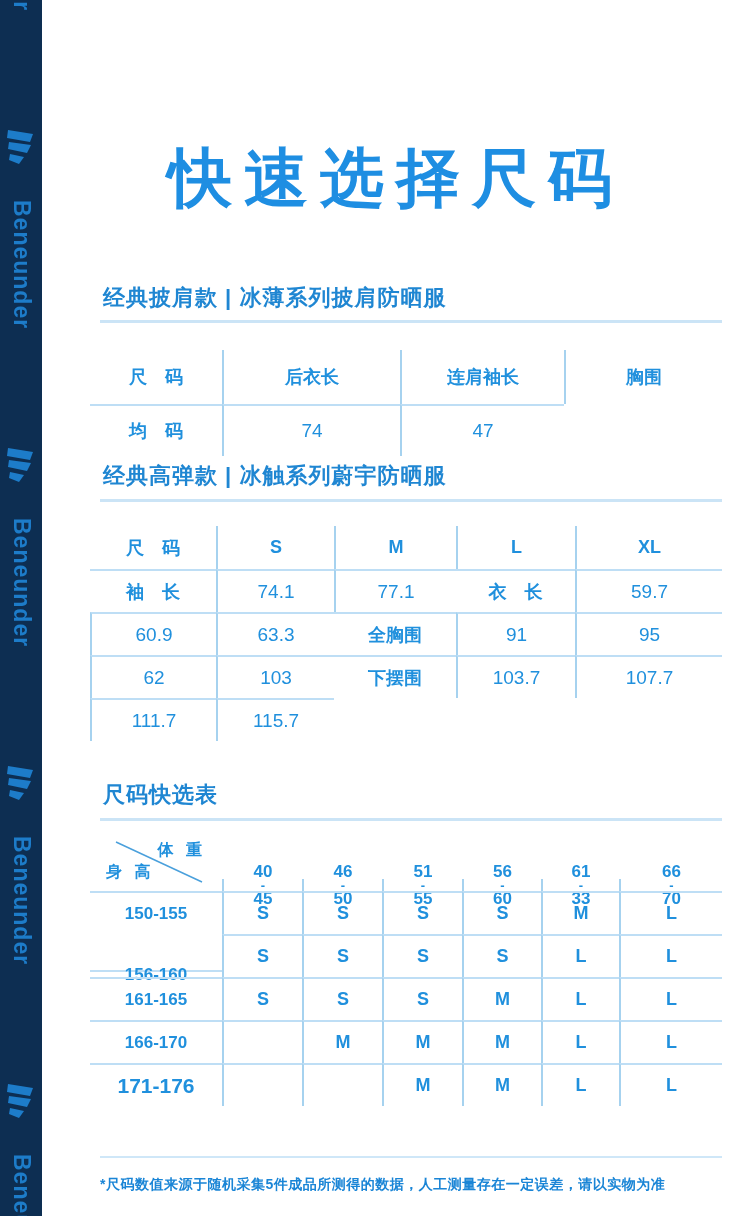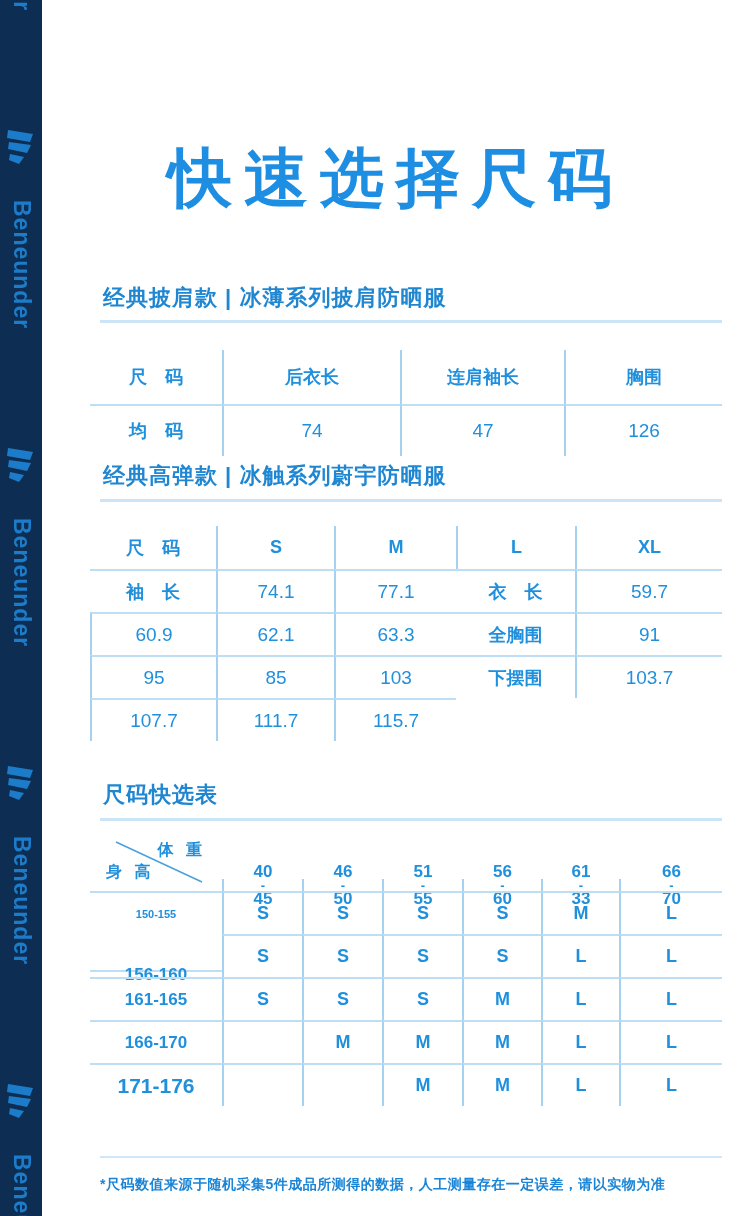--- a/index.html
+++ b/index.html
@@ -96,43 +96,41 @@
 <div class="sec-head" style="top:283px">经典披肩款 | 冰薄系列披肩防晒服</div>
 <div class="divider" style="top:320px"></div>
 <div class="grid-table" id="table1" style="top: 350px; grid-template-columns: 132px 178px 164px 158px; grid-template-rows: 54px 52px;">
     <div class="cell  lbl hd">尺　码</div>
     <div class="cell  bl lbl hd">后衣长</div>
     <div class="cell  bl lbl hd">连肩袖长</div>
     <div class="cell  bl lbl hd">胸围</div>
     <div class="cell  bt lbl hd">均　码</div>
     <div class="cell  bl bt">74</div>
     <div class="cell  bl bt">47</div>
-    <div class="cell  bl bt">126</div>
   </div>
 
 <div class="sec-head" style="top:461px">经典高弹款 | 冰触系列蔚宇防晒服</div>
 <div class="divider" style="top:499px"></div>
 <div class="grid-table" id="table2" style="top: 526px; grid-template-columns: 126px 118px 122px 119px 147px; grid-template-rows: 43px 43px 43px 43px 43px;">
     <div class="cell  lbl hd">尺　码</div>
     <div class="cell  bl lbl hd">S</div>
     <div class="cell  bl lbl hd">M</div>
     <div class="cell  bl lbl hd">L</div>
     <div class="cell  bl lbl hd">XL</div>
     <div class="cell  bt lbl hd">袖　长</div>
     <div class="cell  bl bt">74.1</div>
     <div class="cell  bl bt">77.1</div>
     <div class="cell  bt lbl hd">衣　长</div>
     <div class="cell  bl bt">59.7</div>
     <div class="cell  bl bt">60.9</div>
-    <div class="cell  bl bt">62.1</div>
     <div class="cell  bl bt">63.3</div>
     <div class="cell  bt lbl hd">全胸围</div>
     <div class="cell  bl bt">91</div>
     <div class="cell  bl bt">95</div>
-    <div class="cell  bl bt">85</div>
+    <div class="cell  bl bt">62</div>
     <div class="cell  bl bt">103</div>
     <div class="cell  bt lbl hd">下摆围</div>
     <div class="cell  bl bt">103.7</div>
     <div class="cell  bl bt">107.7</div>
     <div class="cell  bl bt">111.7</div>
     <div class="cell  bl bt">115.7</div>
   </div>
 
 <div class="sec-head" style="top:780px">尺码快选表</div>
 <div class="divider" style="top:818px"></div>
@@ -179,21 +177,21 @@
         <span>33</span>
       </span>
     </div>
     <div class="cell hrow bl">
       <span class="wstack">
         <span>66</span>
         <span class="wdash">-</span>
         <span>70</span>
       </span>
     </div>
-    <div class="cell  bt lbl" style="font-size: 11px;">150-155</div>
+    <div class="cell  bt lbl" style="font-size: 17px;">150-155</div>
     <div class="cell  bl bt sz">S</div>
     <div class="cell  bl bt sz">S</div>
     <div class="cell  bl bt sz">S</div>
     <div class="cell  bl bt sz">S</div>
     <div class="cell  bl bt sz">M</div>
     <div class="cell  bl bt sz">L</div>
     <div class="cell  bt lbl" style="font-size: 17px; margin-top: 36px;">156-160</div>
     <div class="cell  bl bt sz">S</div>
     <div class="cell  bl bt sz">S</div>
     <div class="cell  bl bt sz">S</div>

